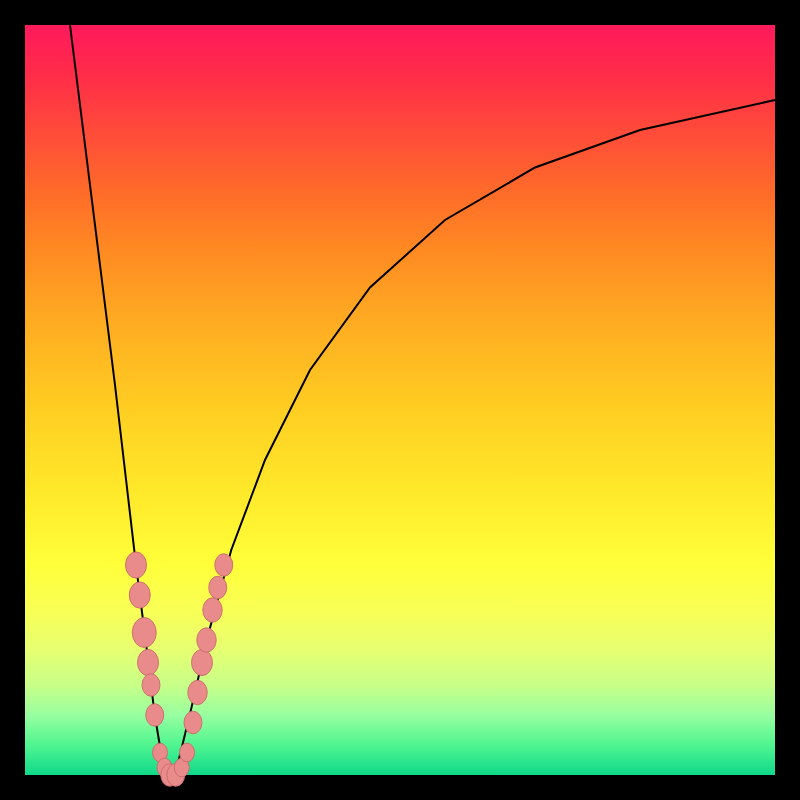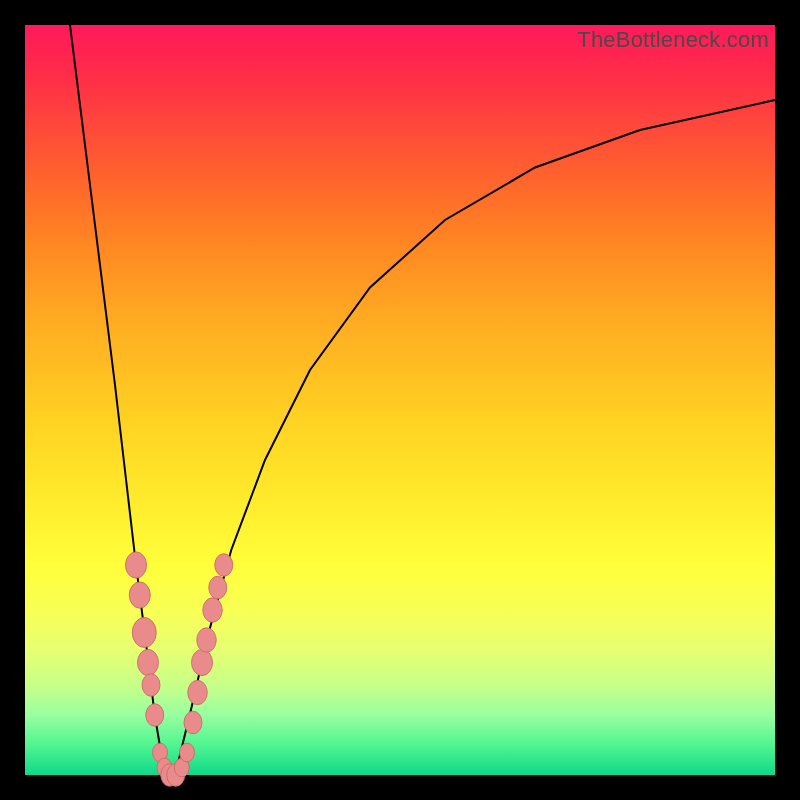--- a/index.html
+++ b/index.html
@@ -58,21 +58,20 @@
     width: 750px;
     height: 750px;
     overflow: visible;
   }
 </style>
 </head>
 <body>
 
 <div class="frame">
   <div class="plot-area">
-    <div class="watermark">TheBottleneck.com</div>
     <svg class="overlay" viewBox="0 0 100 100" preserveAspectRatio="none">
       <path id="curve-left" fill="none" stroke="#000000" stroke-width="2" vector-effect="non-scaling-stroke" d="M6.00 0.00 L8.00 16.00 L10.00 32.00 L12.00 48.00 L13.40 60.00 L14.80 72.00 L16.20 83.00 L17.30 92.00 L18.30 98.00 L19.30 100.00"></path>
       <path id="curve-right" fill="none" stroke="#000000" stroke-width="2" vector-effect="non-scaling-stroke" d="M19.30 100.00 L20.50 98.00 L22.20 91.00 L24.50 81.00 L27.50 70.00 L32.00 58.00 L38.00 46.00 L46.00 35.00 L56.00 26.00 L68.00 19.00 L82.00 14.00 L100.00 10.00"></path>
       <g id="markers">
           <ellipse cx="14.8" cy="72" rx="1.4" ry="1.75" fill="#e98b8b" stroke="#c86a6a" stroke-width="0.12"></ellipse>
           <ellipse cx="15.3" cy="76" rx="1.4" ry="1.75" fill="#e98b8b" stroke="#c86a6a" stroke-width="0.12"></ellipse>
           <ellipse cx="15.9" cy="81" rx="1.6" ry="2" fill="#e98b8b" stroke="#c86a6a" stroke-width="0.12"></ellipse>
           <ellipse cx="16.4" cy="85" rx="1.4" ry="1.75" fill="#e98b8b" stroke="#c86a6a" stroke-width="0.12"></ellipse>
           <ellipse cx="16.8" cy="88" rx="1.2" ry="1.5" fill="#e98b8b" stroke="#c86a6a" stroke-width="0.12"></ellipse>
           <ellipse cx="17.3" cy="92" rx="1.2" ry="1.5" fill="#e98b8b" stroke="#c86a6a" stroke-width="0.12"></ellipse>

